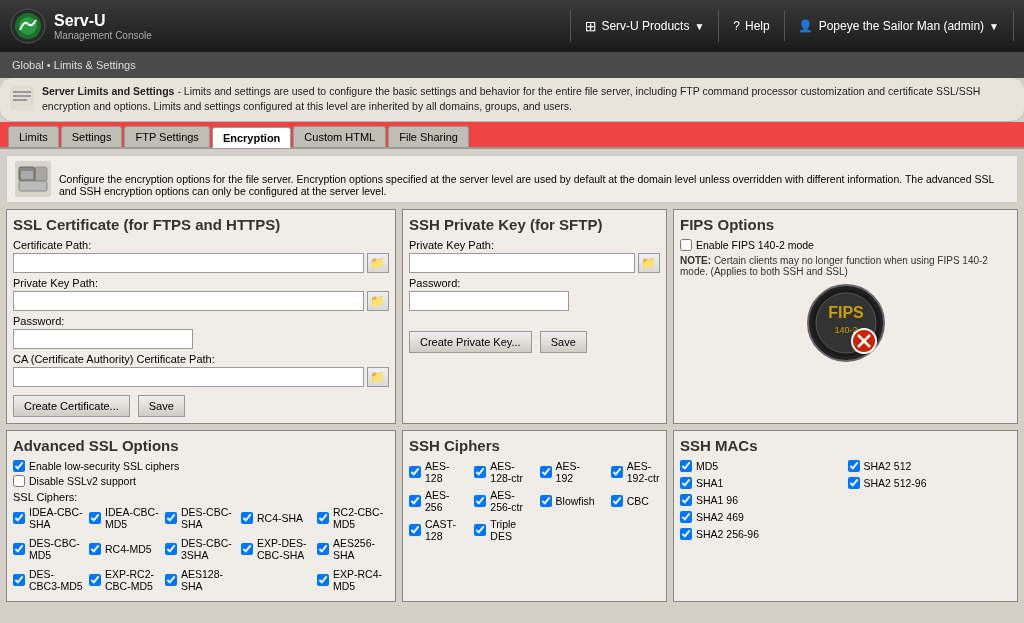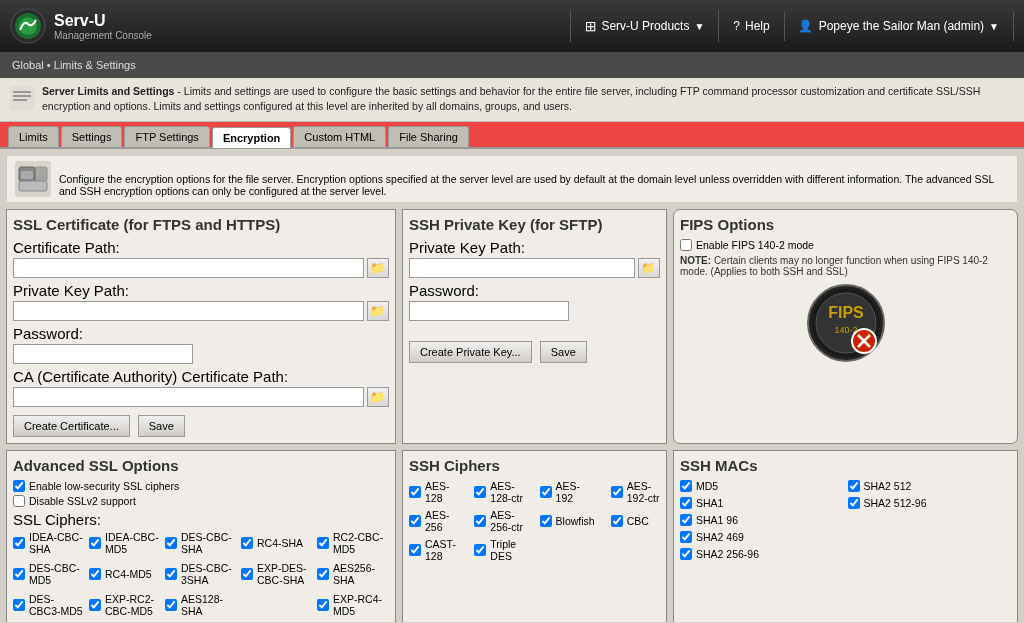--- a/index.html
+++ b/index.html
@@ -55,20 +55,21 @@
 
     
     #info-bar {
       background: #e8e4dc;
       border-bottom: 1px solid #bbb;
       padding: 6px 10px;
       display: flex;
       align-items: flex-start;
       gap: 8px;
       min-height: 44px;
+      border-radius: 13px;
     }
     #info-icon {
       width: 24px;
       height: 24px;
       flex-shrink: 0;
       margin-top: 2px;
     }
     #info-text { font-size: 10.5px; line-height: 1.4; color: #222; }
 
     
@@ -125,21 +126,21 @@
       border: 1px solid #999;
       padding: 6px 8px;
       background: #f5f3f0;
     }
     .fieldset-legend {
       font-size: 15px;
       font-weight: bold;
       color: #333;
       margin-bottom: 6px;
     }
-    .field-label { font-size: 15px; margin-bottom: 2px; margin-top: 4px; }
+    .field-label { font-size: 11px; margin-bottom: 2px; margin-top: 4px; }
     .field-input {
       width: 100%;
       height: 20px;
       border: 1px solid #999;
       background: #fff;
       font-size: 10.5px;
       padding: 0 3px;
     }
     .input-row {
       display: flex;
@@ -171,21 +172,21 @@
       display: flex;
       gap: 8px;
       margin-top: 8px;
     }
 
     
     #ssl-panel { flex: 0 0 390px; }
     
     #ssh-panel { flex: 0 0 270px; }
     
-    #fips-panel { flex: 1; border-radius: 7px; }
+    #fips-panel { flex: 1; }
 
     
     #advanced-ssl { flex: 0 0 390px; }
     #ssh-ciphers { flex: 0 0 270px; }
     #ssh-macs { flex: 1; }
 
     
     .check-row {
       display: flex;
       align-items: center;

